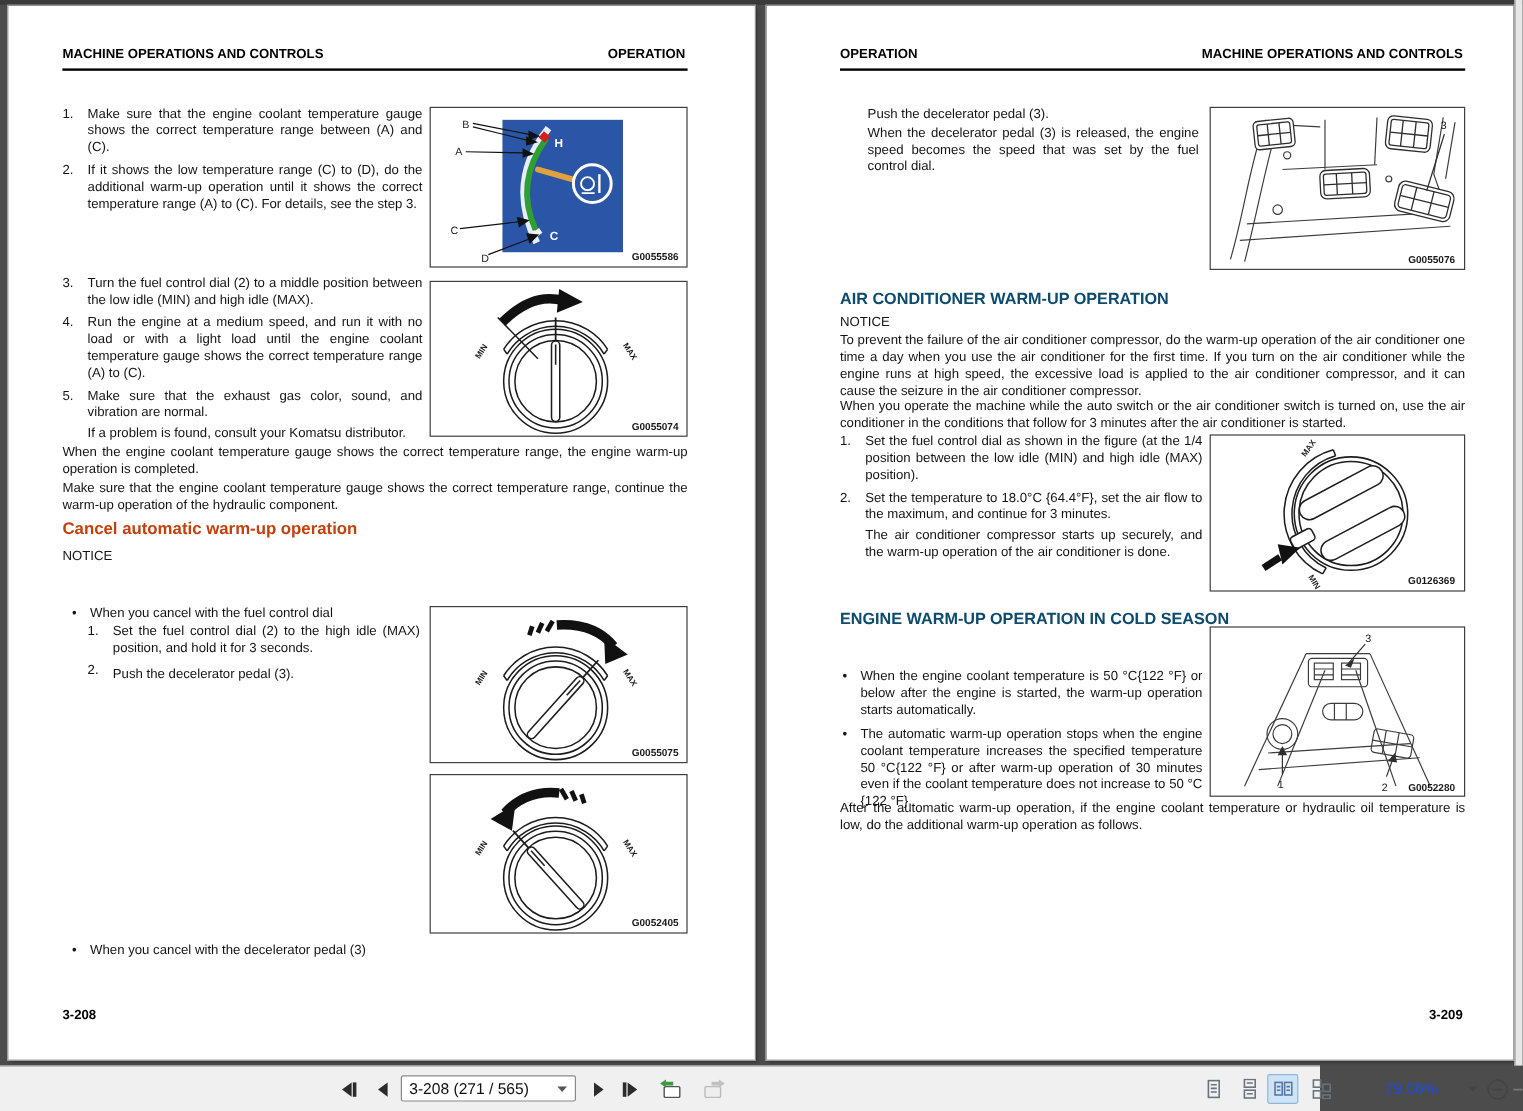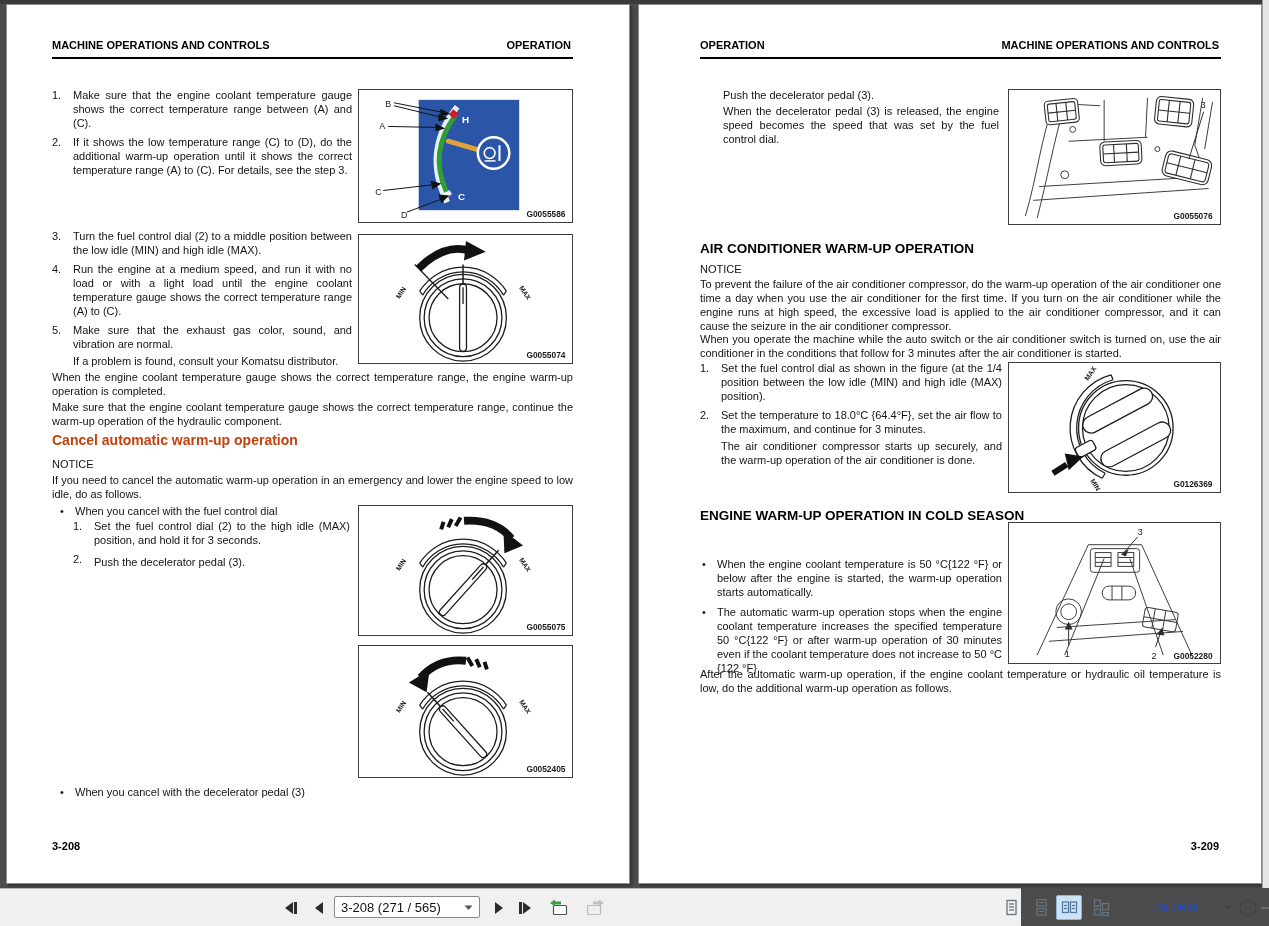--- a/index.html
+++ b/index.html
@@ -15,29 +15,29 @@
   .hrule{position:absolute;height:0;border-top:2px solid #000;}
   .bt{font-size:11px;line-height:1.27;color:#141414;}
   .just{text-align:justify;}
   .step{display:flex;margin-bottom:5px;}
   .snum{flex:none;width:21px;}
   .stxt{flex:1;text-align:justify;}
   .sextra{margin-top:3px;}
   .bullet{display:flex;}
   .bmark{flex:none;width:15px;padding-left:2px;}
   .h2{font-size:14px;font-weight:bold;color:#c2410c;}
-  .h2b{font-size:13.5px;font-weight:bold;color:#000000;}
+  .h2b{font-size:13.5px;font-weight:bold;color:#0c4a6e;}
   .bold{font-weight:normal;}
   .fig{position:absolute;border:1px solid #3f3f3f;background:#fff;box-sizing:border-box;}
   .fig svg{display:block;width:100%;height:100%;}
   .fig text{font-family:"Liberation Sans",sans-serif;fill:#1a1a1a;}
   .figcode{font-weight:bold;fill:#3d3d35;}
   .pagenum{position:absolute;font-size:11px;font-weight:bold;color:#000;}
   .scroll{position:absolute;left:1262px;top:0;width:7px;height:888px;background:#e6e6e6;border-left:1px solid #9c9c9c;}
-  .sb{position:absolute;left:0;top:888px;width:1021px;height:38px;background:#f0f0f0;border-top:1px solid #b5b5b5;box-sizing:border-box;}
+  .sb{position:absolute;left:0;top:888px;width:1100px;height:38px;background:#f0f0f0;border-top:1px solid #b5b5b5;box-sizing:border-box;}
   .sbbtn{position:absolute;top:0;height:37px;display:flex;align-items:center;justify-content:center;}
   .pagebox{position:absolute;left:334px;top:7px;width:146px;height:22px;background:#fff;border:1px solid #898989;
            border-radius:2px;display:flex;align-items:center;justify-content:space-between;
            font-size:13px;color:#111;padding:0 6px;box-sizing:border-box;}
   .zoomtxt{position:absolute;left:1136px;top:0;width:62px;height:37px;display:flex;align-items:center;
            justify-content:flex-end;font-size:13px;color:#1d4ed8;}
   .hl{background:#cfe3f6;border:1px solid #8fb6da;border-radius:2px;box-sizing:border-box;}
 </style>
 </head>
 <body>
@@ -139,21 +139,20 @@
 
       <div class="abs bt" style="left:45px;top:366px;width:521px">
         <div class="just">When the engine coolant temperature gauge shows the correct temperature range, the engine warm-up operation is completed.</div>
       </div>
       <div class="abs bt" style="left:45px;top:396px;width:521px">
         <div class="just">Make sure that the engine coolant temperature gauge shows the correct temperature range, continue the warm-up operation of the hydraulic component.</div>
       </div>
 
       <div class="abs h2" style="left:45px;top:427px">Cancel automatic warm-up operation</div>
       <div class="abs bt bold" style="left:45px;top:453px">NOTICE</div>
-      <div class="abs bt bold just" style="left:45px;top:469px;width:521px">If you need to cancel the automatic warm-up operation in an emergency and lower the engine speed to low idle, do as follows.</div>
 
       <div class="abs bt" style="left:51px;top:500px;width:300px">
         <div class="bullet">
           <span class="bmark">•</span>
           <span>When you cancel with the fuel control dial</span>
         </div>
       </div>
 
       <div class="abs bt" style="left:66px;top:515px;width:277px">
         <div class="step">

